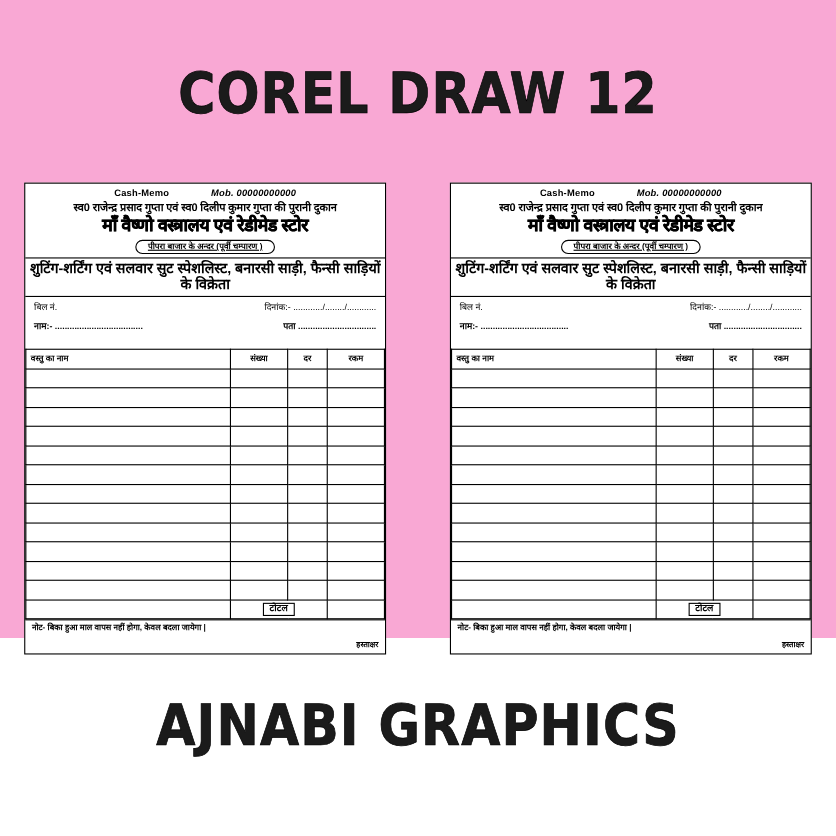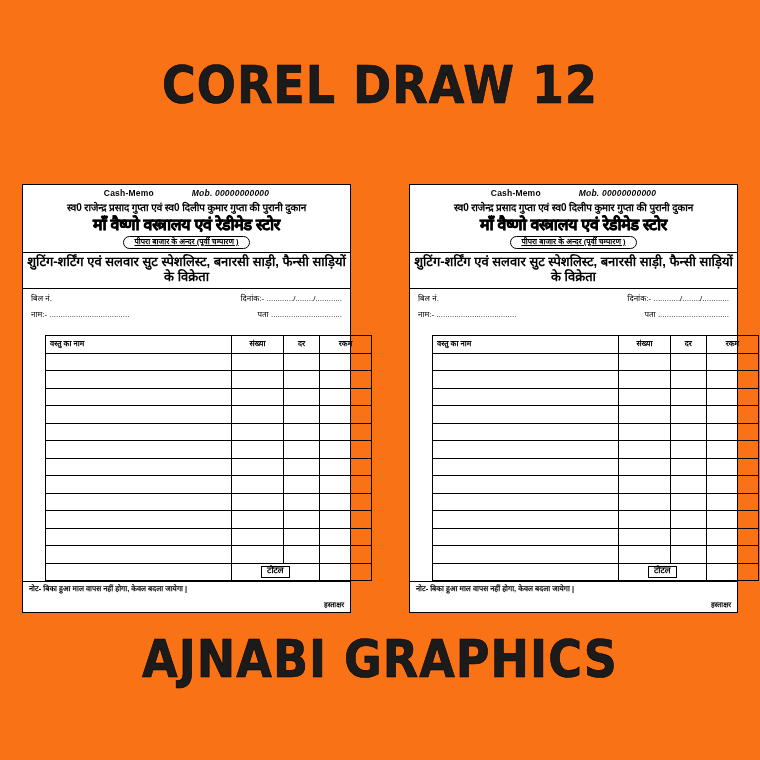--- a/index.html
+++ b/index.html
@@ -10,22 +10,22 @@
   body {
     width: 760px;
     height: 760px;
     font-family: "Liberation Sans", sans-serif;
     color: #000;
     overflow: hidden;
   }
   .page {
     position: relative;
     width: 760px;
-    height: 760px;
-    background: #f97316;
+    height: 580px;
+    background: #f9a8d4;
   }
 
   
   .display-heading {
     text-align: center;
     font-family: "DejaVu Sans", sans-serif;
     font-weight: bold;
     font-size: 46px;
     letter-spacing: 1px;
     color: #1b1b1b;
@@ -46,21 +46,21 @@
   }
 
   
   .memo-area {
     position: absolute;
     top: 148px;
     left: 22px;
     width: 716px;
     height: 465px;
     display: flex;
-    align-items: flex-end;
+    align-items: center;
   }
   .memo {
     width: 330px;
     border: 1.6px solid #000;
     background: #fff;
     box-sizing: border-box;
     display: flex;
     flex-direction: column;
     font-size: 7px;
     line-height: 1.15;
@@ -158,31 +158,30 @@
   .fields {
     padding: 5px 8px 4px 8px;
     font-size: 8px;
   }
   .field-row {
     display: flex;
     justify-content: space-between;
     align-items: baseline;
     margin-bottom: 7px;
   }
-  .field-row:last-child { margin-bottom: 12px; }
+  .field-row:last-child { margin-bottom: 12px; font-weight: bold; }
   .f-left { white-space: nowrap; }
   .f-right { white-space: nowrap; }
   .dots { letter-spacing: 0px; }
 
   table.items {
     width: 100%;
     border-collapse: collapse;
     table-layout: fixed;
     flex: 1;
-    margin-left: 22px;
   }
   table.items th,
   table.items td {
     border: 1.1px solid #000;
     font-size: 7.6px;
     font-weight: bold;
     text-align: center;
     height: 16.5px;
     padding: 0;
   }

